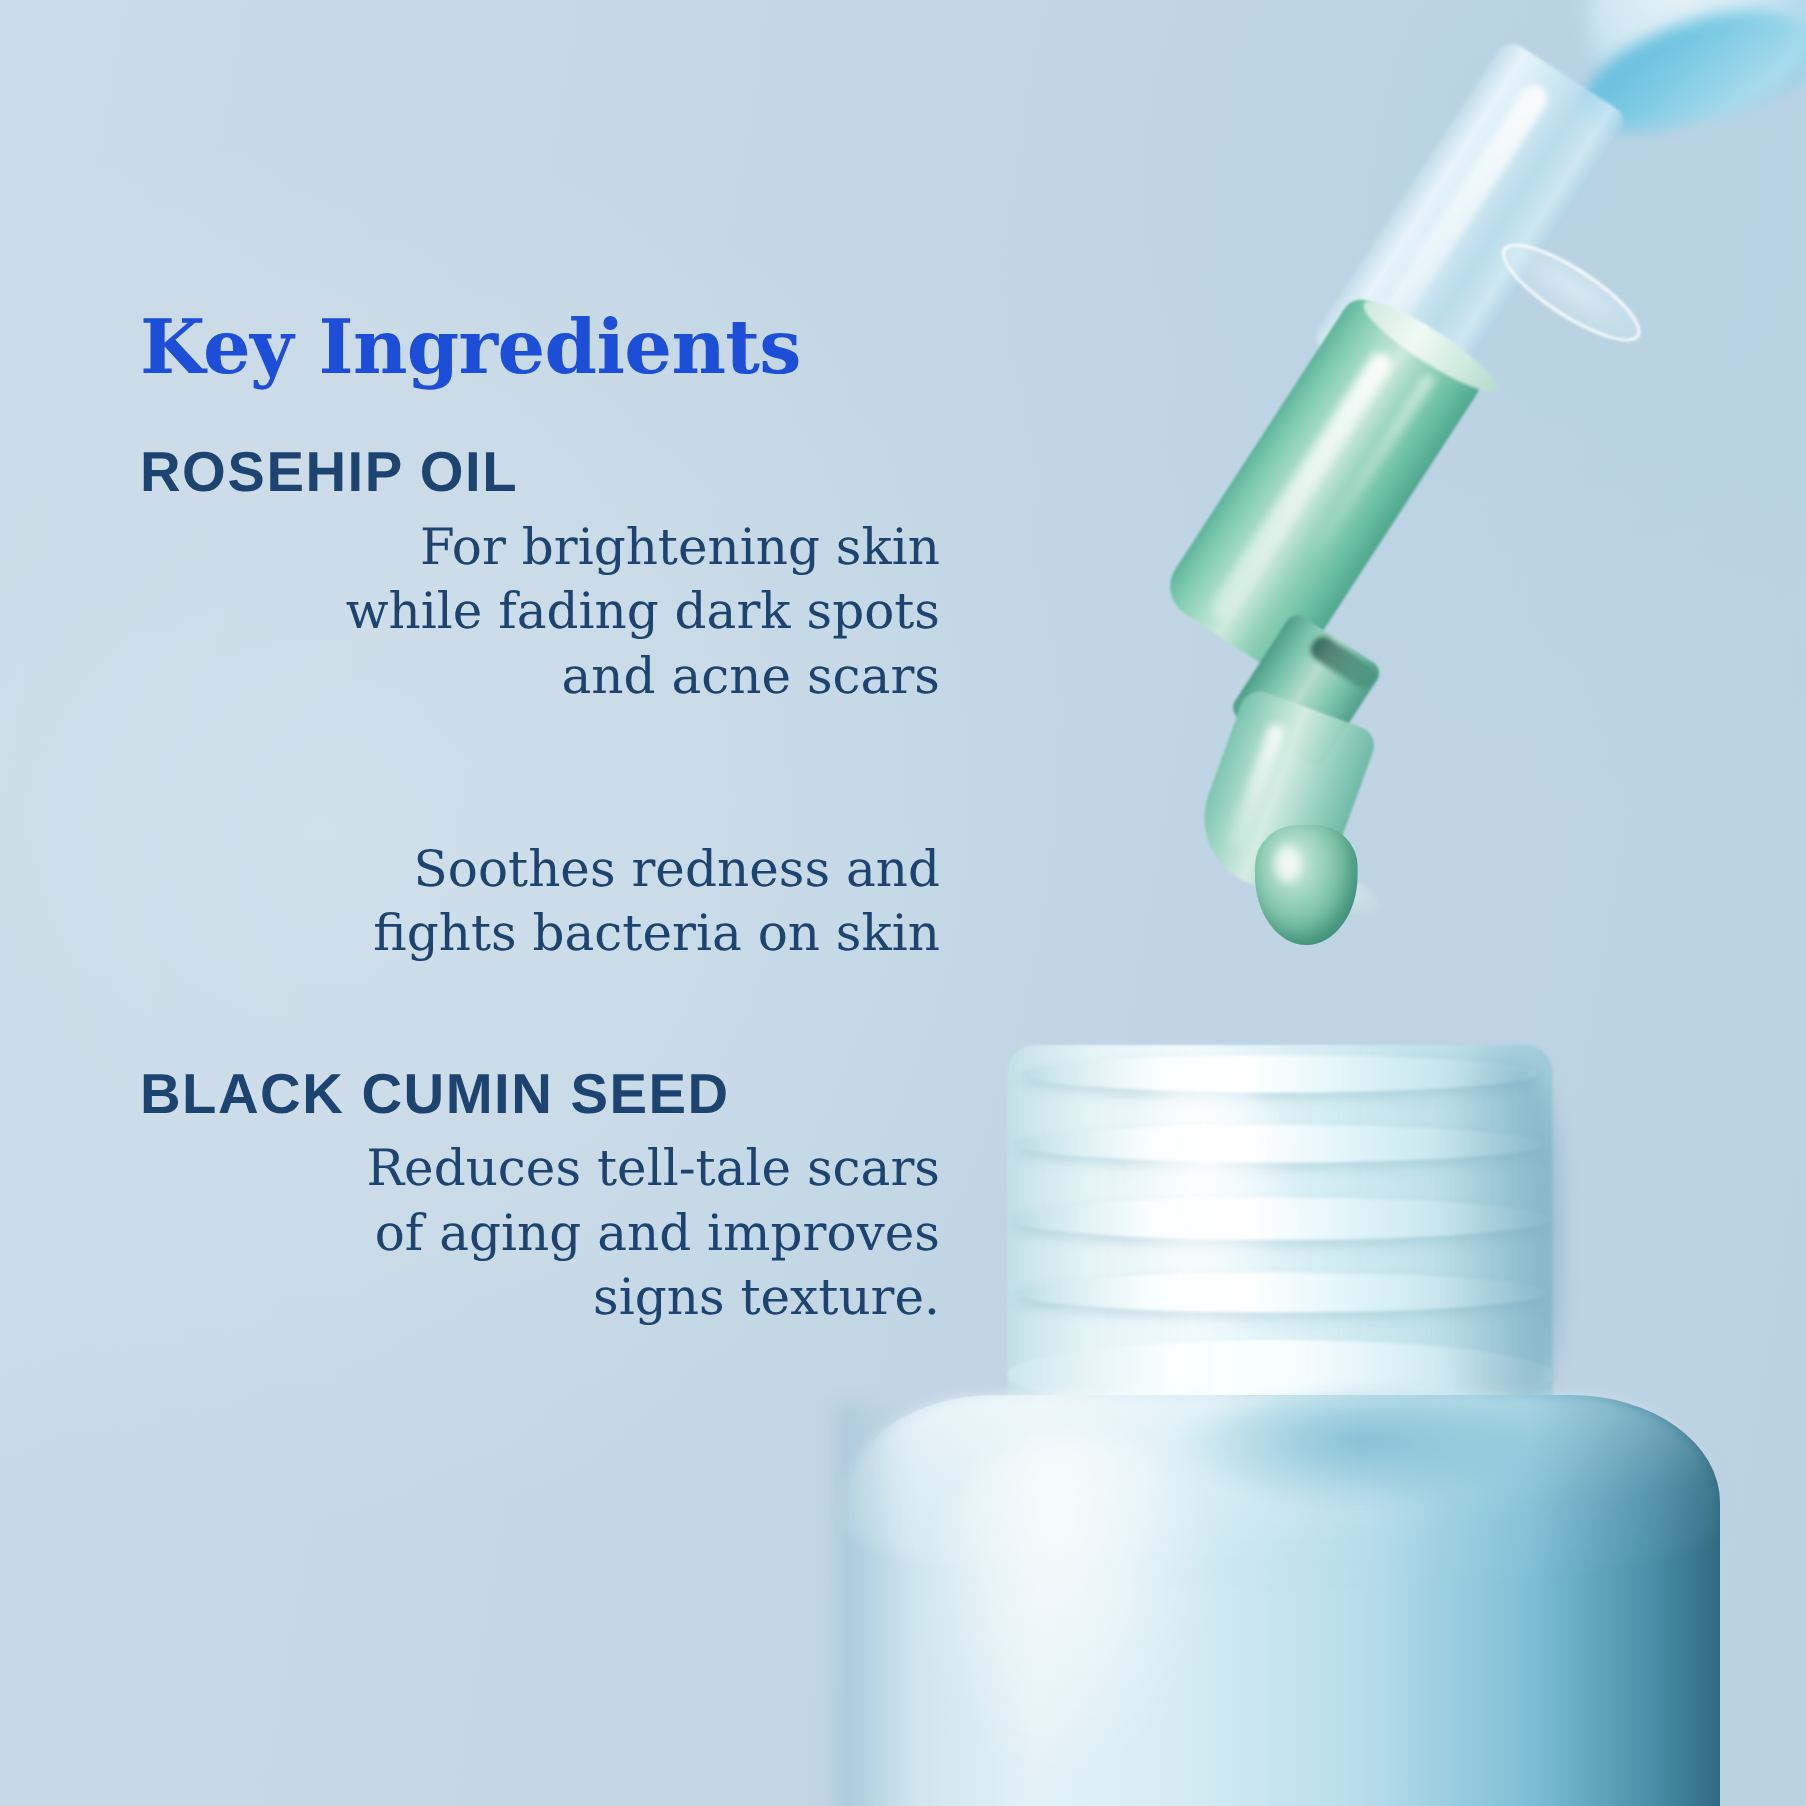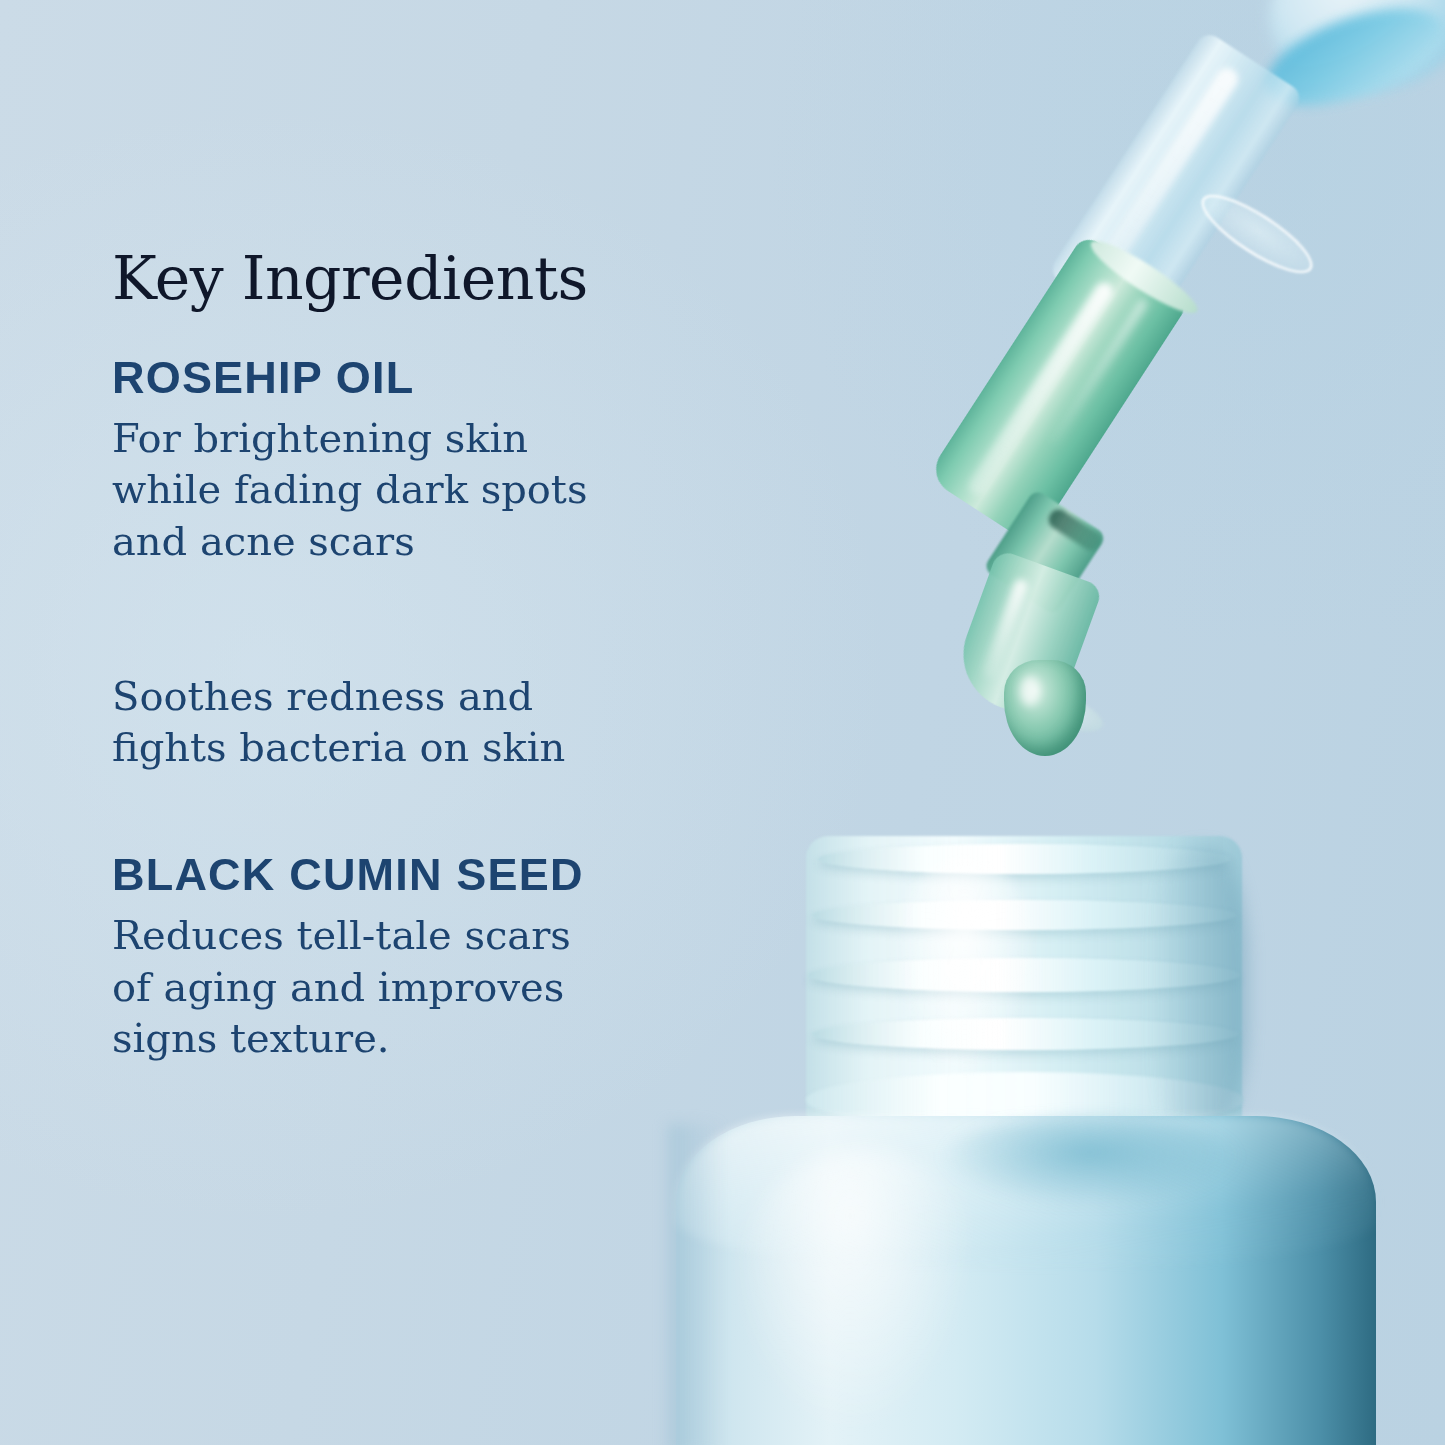--- a/index.html
+++ b/index.html
@@ -33,25 +33,25 @@
 
   
   .text-col {
     position: absolute;
     left: 112px;
     top: 248px;
     width: 640px;
   }
   .page-title {
     font-family: "DejaVu Serif", "Liberation Serif", serif;
-    font-weight: 400;
+    font-weight: 700;
     font-size: 60px;
     line-height: 1.0;
     letter-spacing: -0.5px;
-    color: #0f172a;
+    color: #1d4ed8;
     margin: 0 0 46px 0;
     white-space: nowrap;
   }
   .ing-block { margin-bottom: 60px; }
   .ing-block:last-child { margin-bottom: 0; }
   .ing-name {
     font-family: "Liberation Sans", sans-serif;
     font-weight: 700;
     font-size: 45px;
     line-height: 1.05;
@@ -61,21 +61,21 @@
     white-space: nowrap;
   }
   .ing-desc {
     font-family: "DejaVu Serif", "Liberation Serif", serif;
     font-weight: 400;
     font-size: 40px;
     line-height: 1.28;
     color: #1d4470;
     margin: 0;
   }
-  .ing-desc span { display: block; white-space: nowrap; }
+  .ing-desc span { display: block; white-space: nowrap; text-align: right; }
 
   
   .block-rosehip { margin-bottom: 104px; }
   .block-tamanu  { margin-bottom: 78px; }
 
   
   .photo {
     position: absolute;
     inset: 0;
     pointer-events: none;

